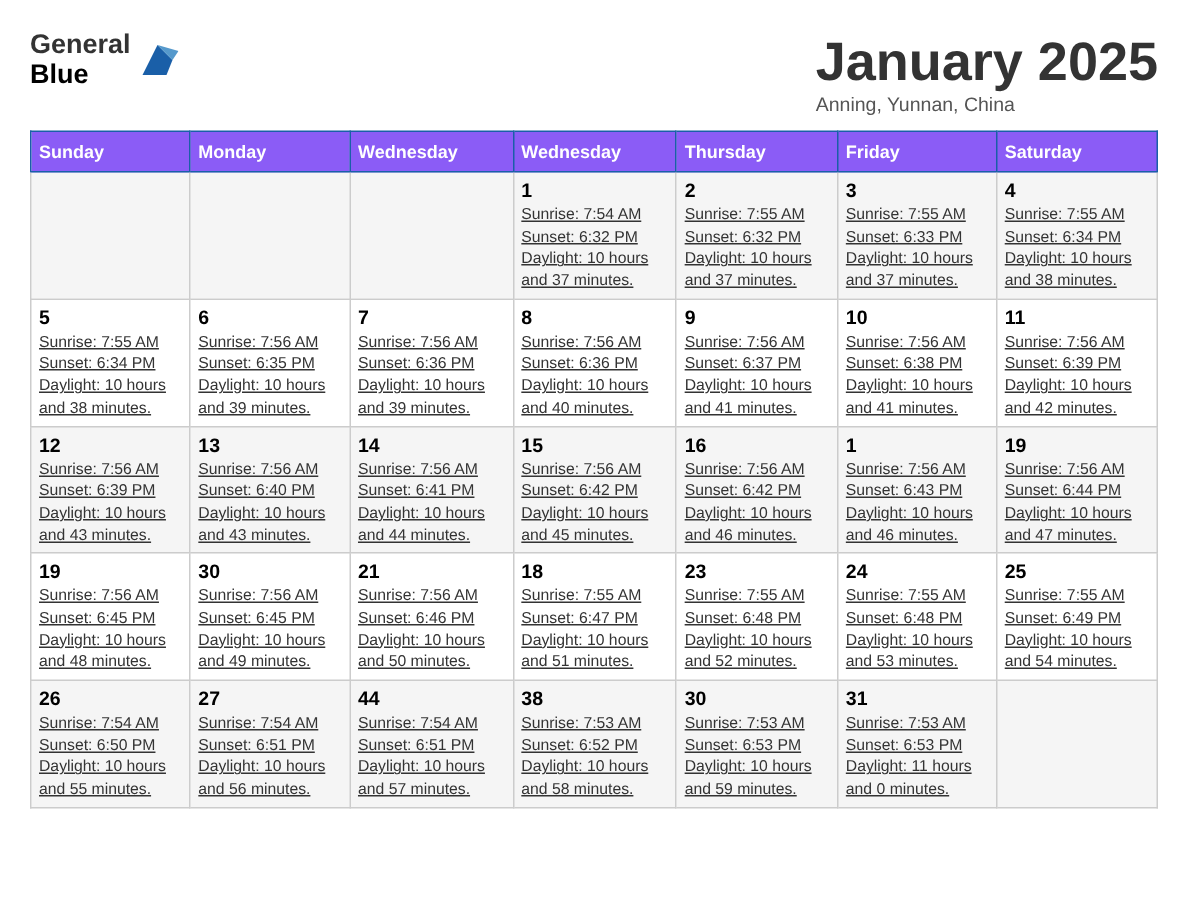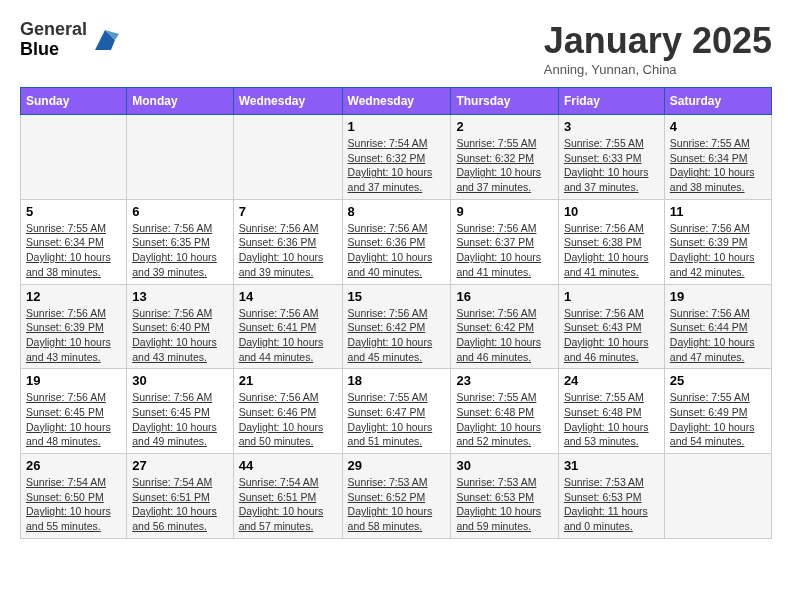--- a/index.html
+++ b/index.html
@@ -245,21 +245,21 @@
         </td>
         <td>
           <span class="day-num">27</span>
           <div class="day-info">Sunrise: 7:54 AM<br>Sunset: 6:51 PM<br>Daylight: 10 hours and 56 minutes.</div>
         </td>
         <td>
           <span class="day-num">44</span>
           <div class="day-info">Sunrise: 7:54 AM<br>Sunset: 6:51 PM<br>Daylight: 10 hours and 57 minutes.</div>
         </td>
         <td>
-          <span class="day-num">29</span>
+          <span class="day-num">38</span>
           <div class="day-info">Sunrise: 7:53 AM<br>Sunset: 6:52 PM<br>Daylight: 10 hours and 58 minutes.</div>
         </td>
         <td>
           <span class="day-num">30</span>
           <div class="day-info">Sunrise: 7:53 AM<br>Sunset: 6:53 PM<br>Daylight: 10 hours and 59 minutes.</div>
         </td>
         <td>
           <span class="day-num">31</span>
           <div class="day-info">Sunrise: 7:53 AM<br>Sunset: 6:53 PM<br>Daylight: 11 hours and 0 minutes.</div>
         </td>

